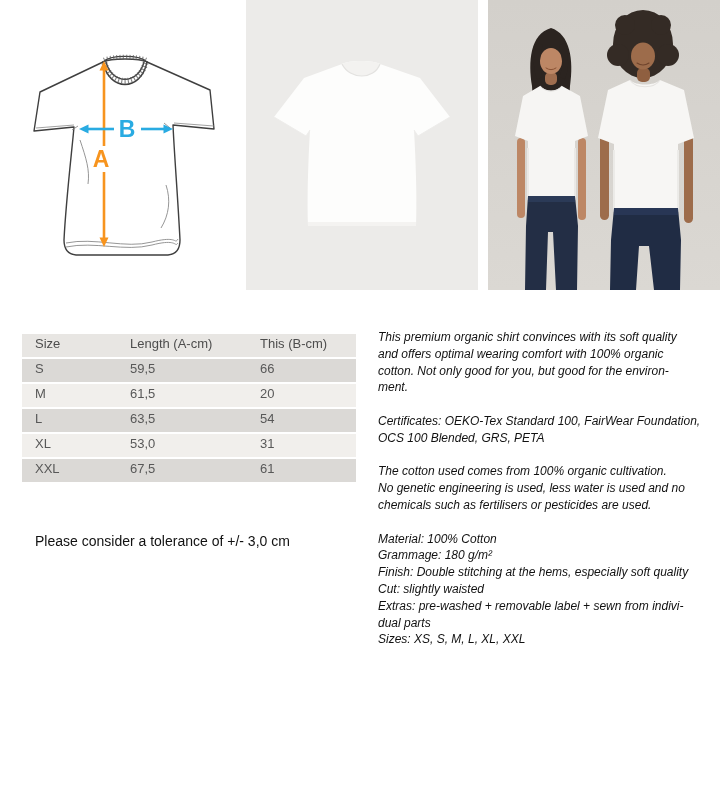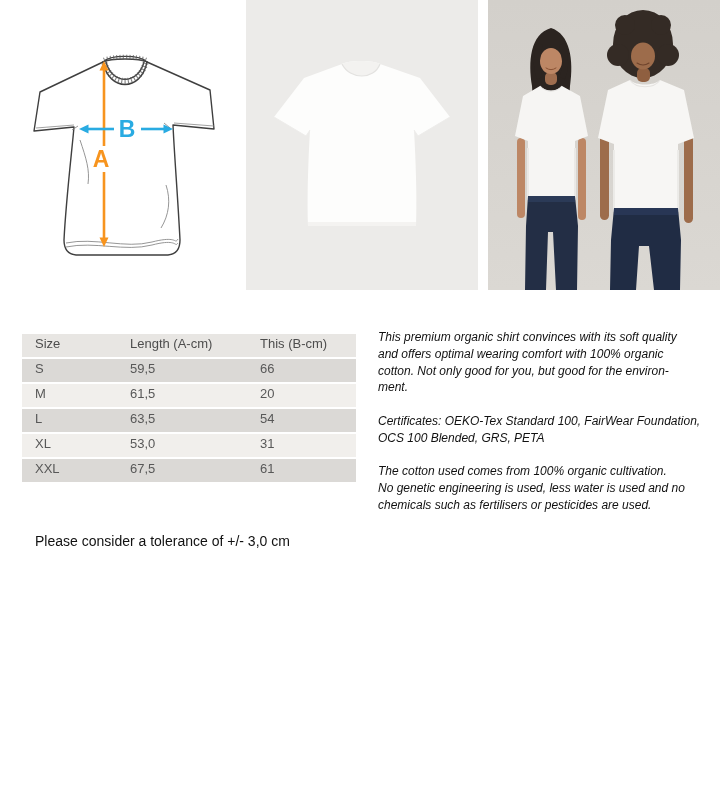--- a/index.html
+++ b/index.html
@@ -244,15 +244,22 @@
   <div class="description">
       <div class="para">This premium organic shirt convinces with its soft quality
 and offers optimal wearing comfort with 100% organic
 cotton. Not only good for you, but good for the environ-
 ment.</div>
       <div class="para">Certificates: OEKO-Tex Standard 100, FairWear Foundation,
 OCS 100 Blended, GRS, PETA</div>
       <div class="para">The cotton used comes from 100% organic cultivation.
 No genetic engineering is used, less water is used and no
 chemicals such as fertilisers or pesticides are used.</div>
+      <div class="para">Material: 100% Cotton
+Grammage: 180 g/m²
+Finish: Double stitching at the hems, especially soft quality
+Cut: slightly waisted
+Extras: pre-washed + removable label + sewn from indivi-
+dual parts
+Sizes: XS, S, M, L, XL, XXL</div>
     </div>
 
 </div>
 
 </body></html>

